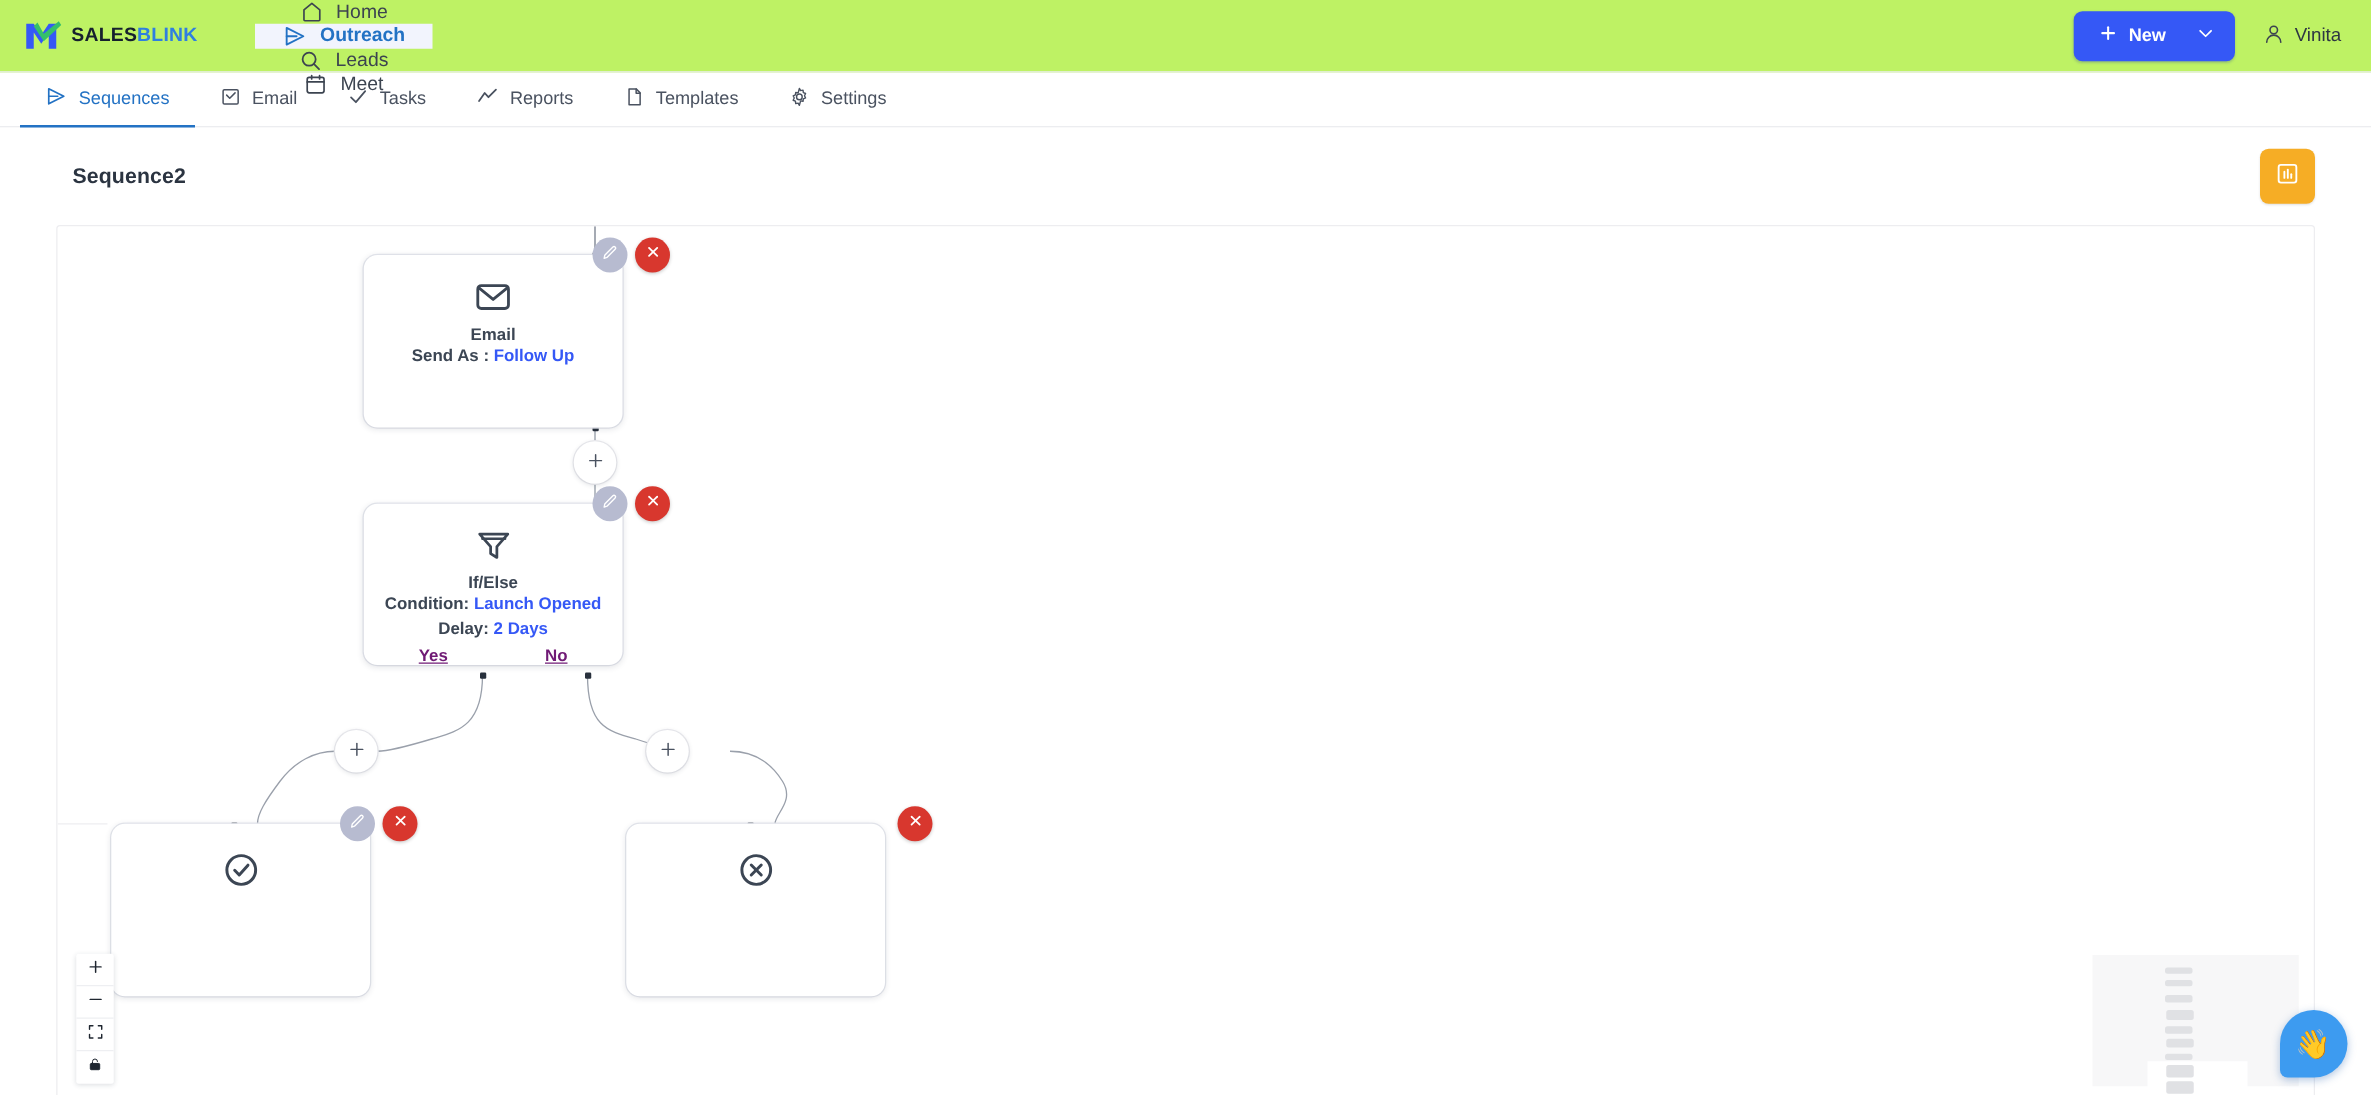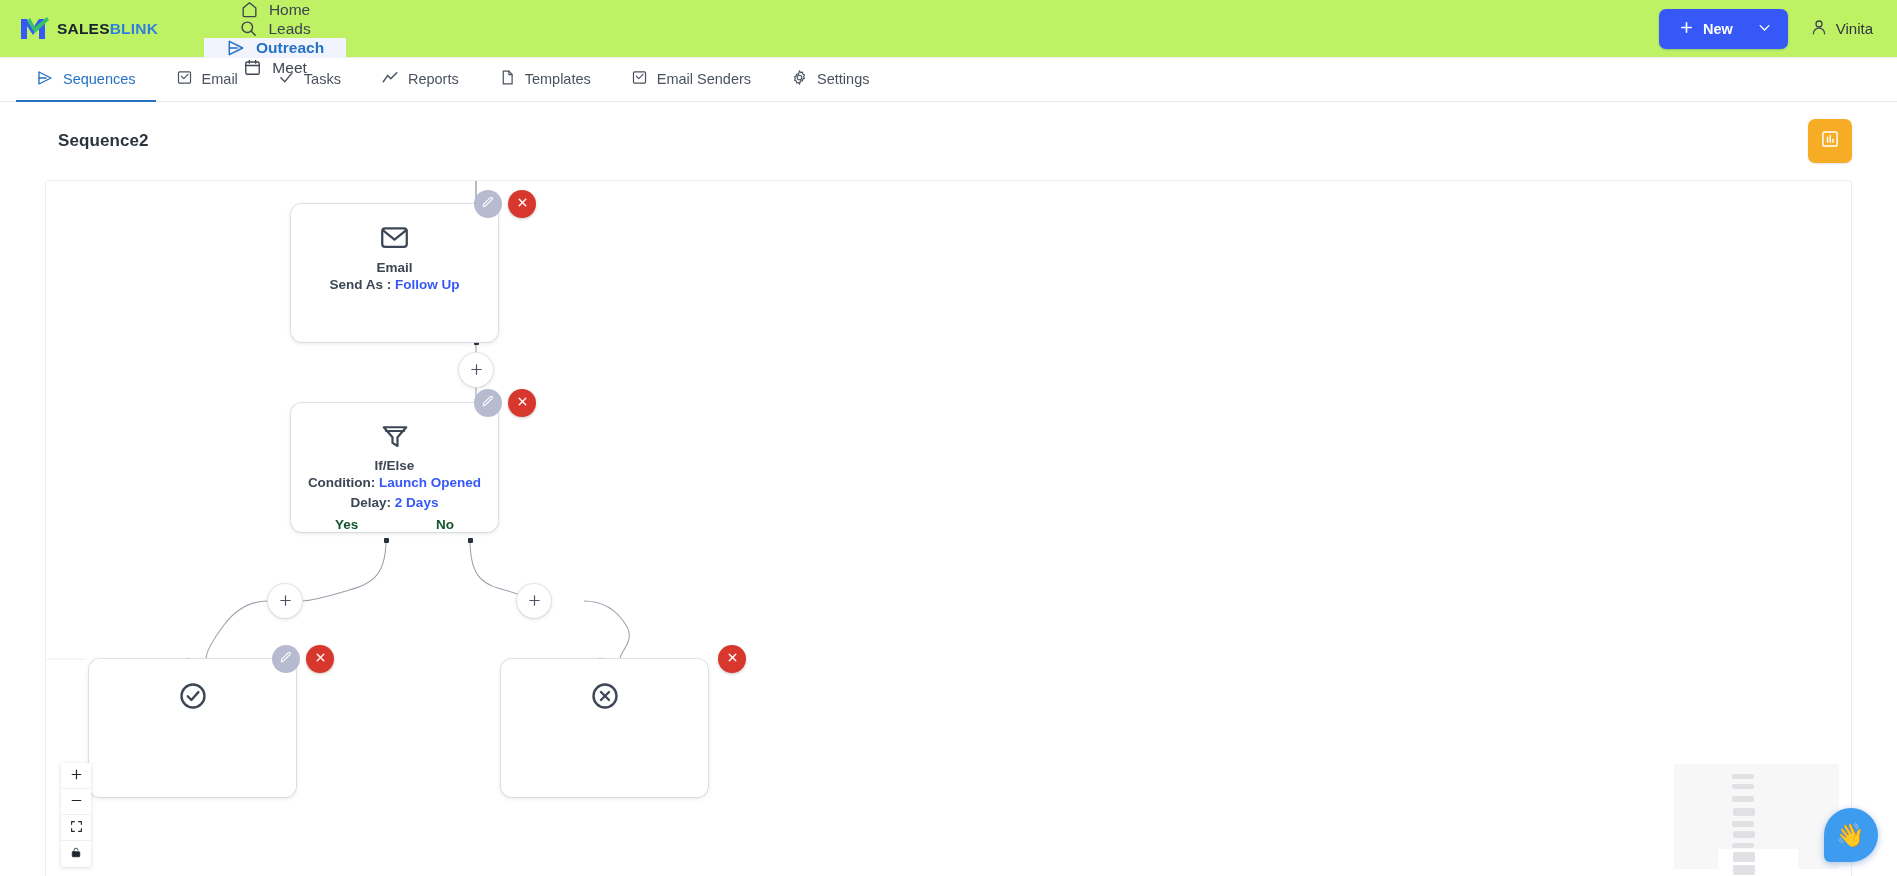--- a/index.html
+++ b/index.html
@@ -149,22 +149,23 @@
     margin-top: 7px;
   }
   .node-line {
     font-size: 13.5px; font-weight:700; color:#3c4654;
     line-height: 20px;
     padding: 0 12px;
   }
   .node-line .v { color:#3558f6; }
   .branch-row {
     display:flex; justify-content:space-between;
-    font-size: 13.5px; font-weight:700; color:#14532d;
+    font-size: 13.5px; font-weight:700; color:#701a75;
     padding: 4px 44px 0 44px;
+    text-decoration: underline;
   }
 
   .node-btns { position:absolute; top:-14px; display:flex; gap:6px; }
   .cbtn {
     width: 28px; height:28px; border-radius:50%;
     display:flex; align-items:center; justify-content:center;
     cursor:pointer;
   }
   .cbtn.edit { background:#b7bbd0; }
   .cbtn.del  { background:#d8372e; box-shadow: 0 1px 3px rgba(0,0,0,.22); }
@@ -239,38 +240,38 @@
   <nav class="mainnav">
     <div class="nav-item">
       <span>
         <svg width="19" height="19" viewBox="0 0 24 24" fill="none" stroke="#3c4450" stroke-width="1.7" stroke-linecap="round" stroke-linejoin="round">
             <path d="M4 10 L12 3.5 L20 10 V20 a1 1 0 0 1-1 1 H5 a1 1 0 0 1-1-1 Z"></path>
           </svg>
       </span>
       <span>Home</span>
     </div>
 
+    <div class="nav-item active">
+      <span>
+        <svg width="20" height="20" viewBox="0 0 24 24" fill="none" stroke="#2372c4" stroke-width="1.8" stroke-linecap="round" stroke-linejoin="round">
+            <path d="M4 4 L20 12 L4 20 Z"></path>
+            <path d="M4 12 L13.5 12"></path>
+          </svg>
+      </span>
+      <span>Outreach</span>
+    </div>
+
     <div class="nav-item">
       <span>
         <svg width="19" height="19" viewBox="0 0 24 24" fill="none" stroke="#3c4450" stroke-width="1.8" stroke-linecap="round">
             <circle cx="10.5" cy="10.5" r="6.6"></circle>
             <line x1="15.5" y1="15.5" x2="20.5" y2="20.5"></line>
           </svg>
       </span>
       <span>Leads</span>
-    </div>
-
-    <div class="nav-item active">
-      <span>
-        <svg width="20" height="20" viewBox="0 0 24 24" fill="none" stroke="#2372c4" stroke-width="1.8" stroke-linecap="round" stroke-linejoin="round">
-            <path d="M4 4 L20 12 L4 20 Z"></path>
-            <path d="M4 12 L13.5 12"></path>
-          </svg>
-      </span>
-      <span>Outreach</span>
     </div>
 
     <div class="nav-item">
       <span>
         <svg width="19" height="19" viewBox="0 0 24 24" fill="none" stroke="#3c4450" stroke-width="1.7" stroke-linecap="round" stroke-linejoin="round">
             <rect x="3.5" y="5" width="17" height="15.5" rx="2"></rect>
             <path d="M3.5 9.5 H20.5"></path>
             <path d="M8 3 V6.5 M16 3 V6.5"></path>
           </svg>
       </span>
@@ -353,29 +354,20 @@
   <div class="sub-item">
     <span>
       <svg width="17" height="17" viewBox="0 0 24 24" fill="none" stroke="#4a5260" stroke-width="1.7" stroke-linecap="round" stroke-linejoin="round">
           <path d="M6 3 H14 L18.5 7.5 V21 H6 Z"></path>
           <polyline points="14,3 14,8 18.5,8"></polyline>
         </svg>
     </span>
     <span>Templates</span>
   </div>
 
-  <div class="sub-item">
-    <span>
-      <svg width="17" height="17" viewBox="0 0 24 24" fill="none" stroke="#4a5260" stroke-width="1.7" stroke-linecap="round" stroke-linejoin="round">
-          <rect x="3.5" y="4" width="17" height="16" rx="1.5"></rect>
-          <polyline points="7.5,10 11,13.5 17,7.5"></polyline>
-        </svg>
-    </span>
-    <span>Email Senders</span>
-  </div>
 
   <div class="sub-item">
     <span>
       <svg width="17" height="17" viewBox="0 0 24 24" fill="none" stroke="#4a5260" stroke-width="1.6" stroke-linecap="round" stroke-linejoin="round">
           <circle cx="12" cy="12" r="3.2"></circle>
           <path d="M12 2.5 l1.4 2.4 2.7-.5 .4 2.7 2.5 1.1 -1.2 2.5 1.2 2.5 -2.5 1.1 -.4 2.7 -2.7-.5 L12 21.5 l-1.4-2.4 -2.7 .5 -.4-2.7 -2.5-1.1 1.2-2.5 -1.2-2.5 2.5-1.1 .4-2.7 2.7 .5 Z"></path>
         </svg>
     </span>
     <span>Settings</span>
   </div>

